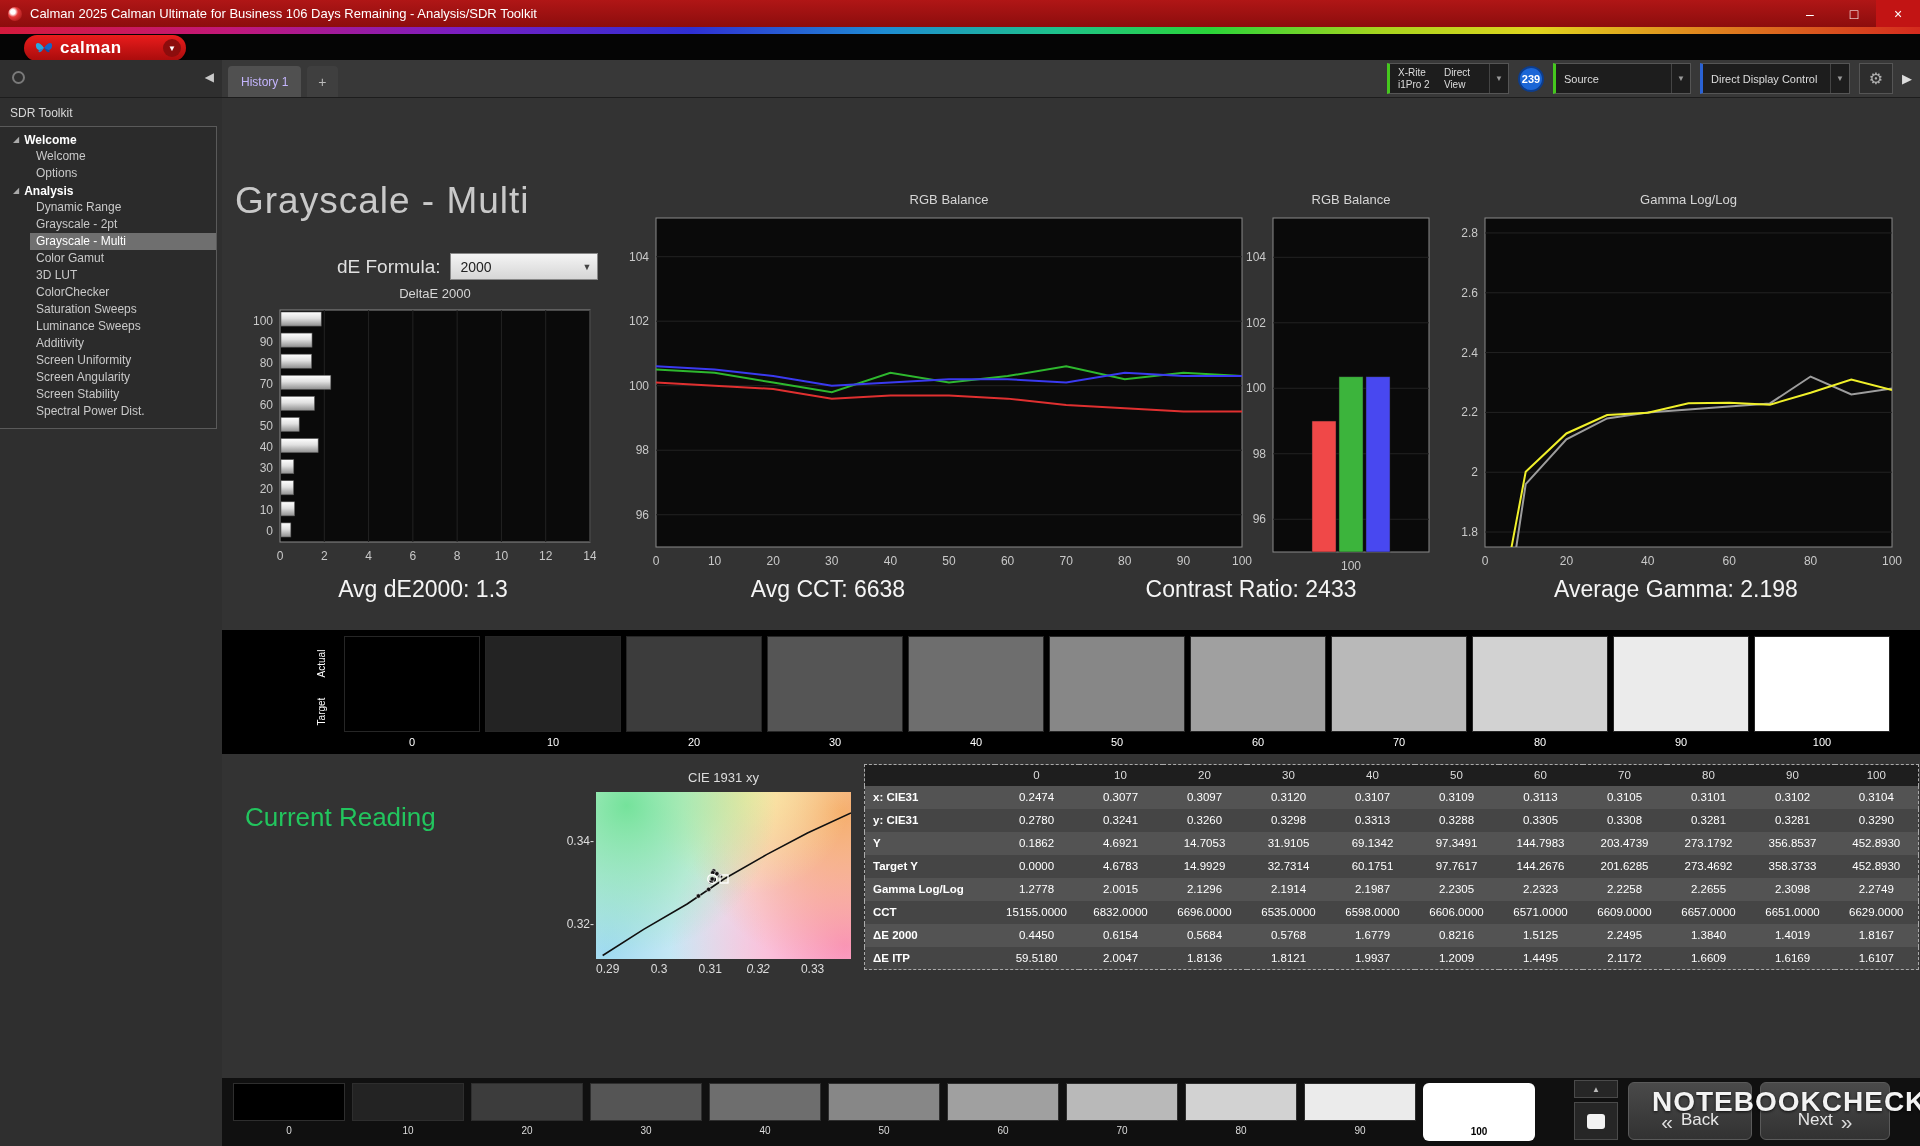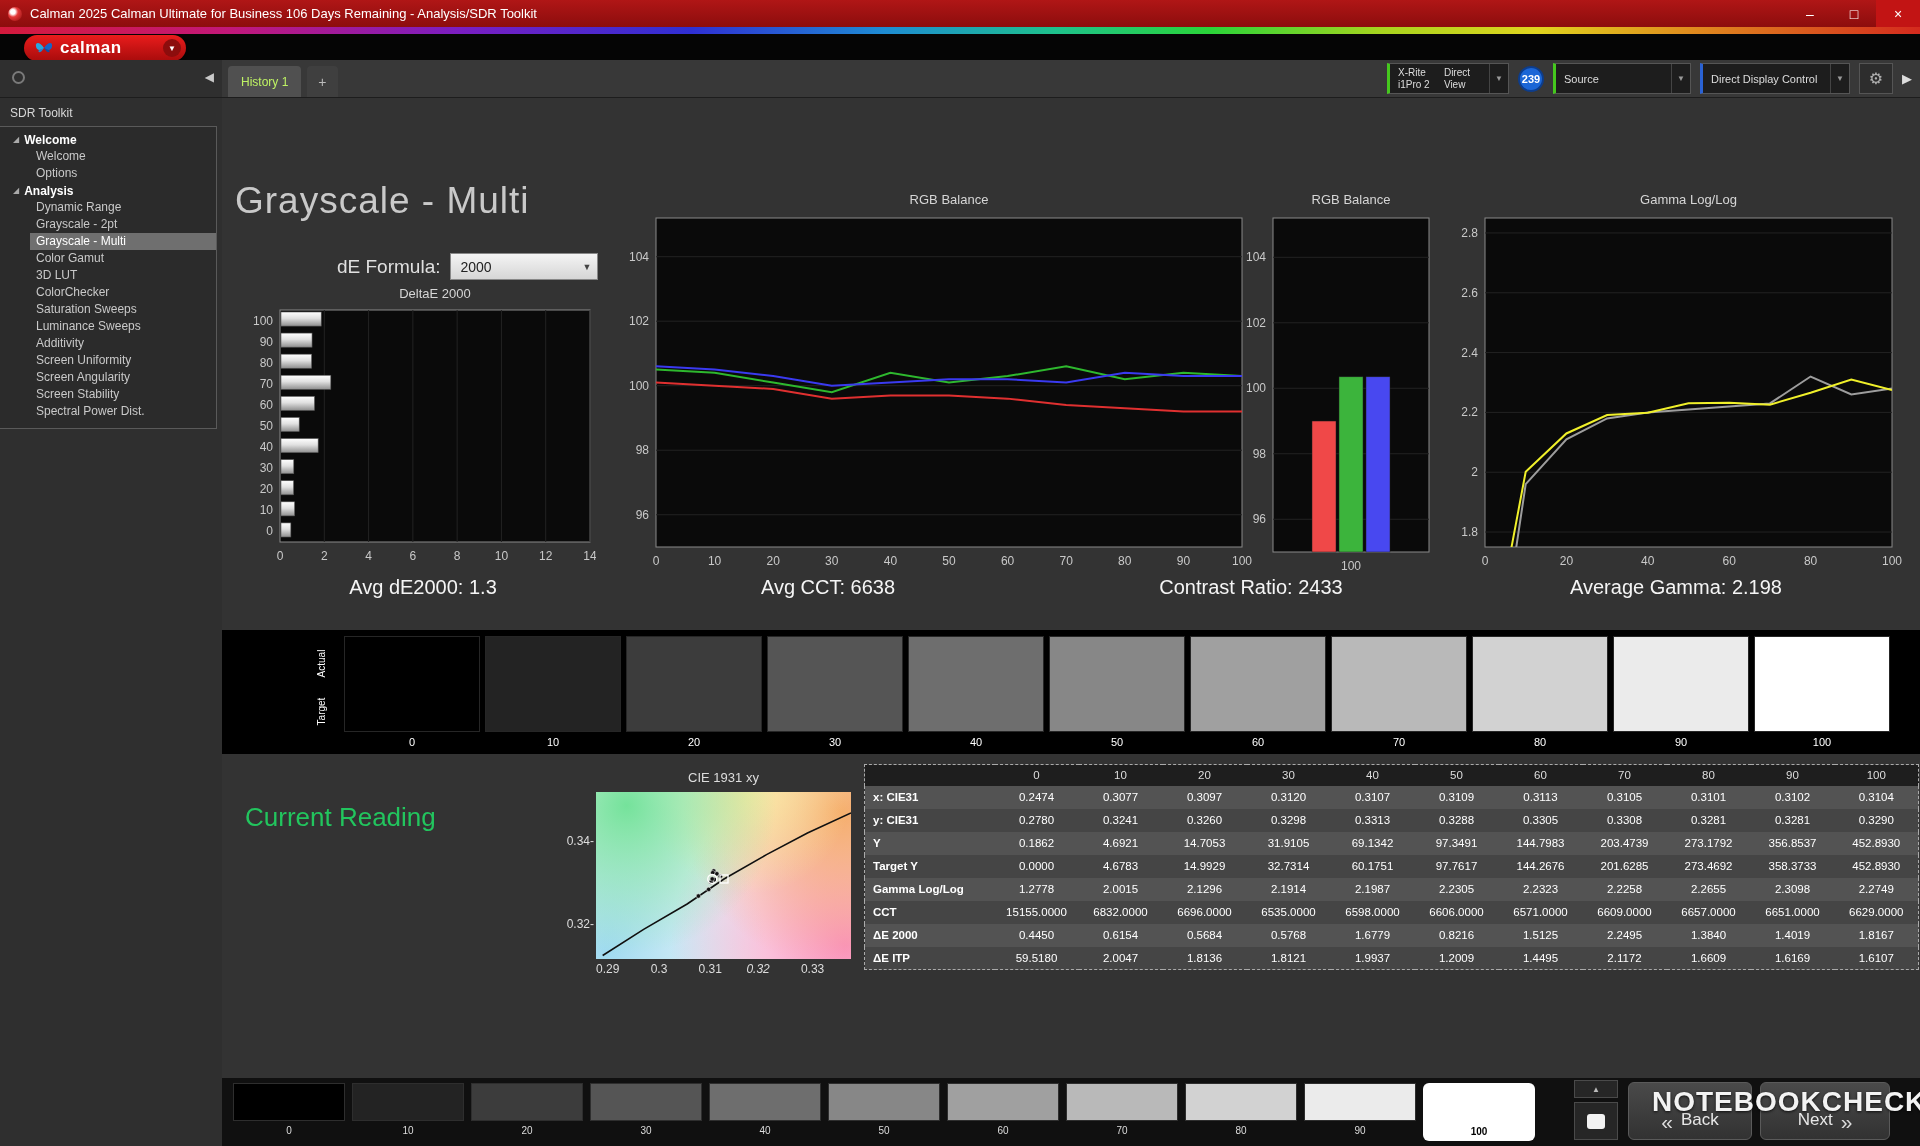--- a/index.html
+++ b/index.html
@@ -22,21 +22,21 @@
   .brand-pill{position:absolute;left:24px;top:8px;height:26px;width:162px;border-radius:14px;
     background:linear-gradient(180deg,#ea1c1c,#a80c0c);display:flex;align-items:center;gap:6px;padding:0 5px 0 10px;box-shadow:0 1px 3px rgba(0,0,0,.6);}
   .brand-text{color:#fff;font-weight:bold;font-size:17px;letter-spacing:.5px;}
   .brand-caret{width:18px;height:18px;border-radius:50%;background:#8c0d0d;color:#fff;font-size:8px;display:flex;align-items:center;justify-content:center;margin-left:auto;}
 
   
   .tabbar{height:38px;background:#383838;display:flex;align-items:flex-end;border-bottom:1px solid #1d1d1d;}
   .tabbar-left{width:222px;flex:none;align-self:stretch;background:#2f2f2f;position:relative;}
   .side-dot{position:absolute;left:12px;top:11px;width:13px;height:13px;border-radius:50%;border:2px solid #7a7a7a;}
   .collapse-btn{position:absolute;right:8px;top:10px;color:#c9c9c9;font-size:12px;cursor:default;}
-  .tab{height:31px;background:#505050;color:#bef264;font-size:12px;display:flex;align-items:center;padding:8px 13px;border-radius:4px 4px 0 0;margin-left:6px;}
+  .tab{height:31px;background:#505050;color:#c4b5fd;font-size:12px;display:flex;align-items:center;padding:8px 13px;border-radius:4px 4px 0 0;margin-left:6px;}
   .tab.add{background:#3f3f3f;color:#bbb;padding:0 11px;font-size:14px;}
   .tabbar-right{margin-left:auto;display:flex;align-items:center;gap:9px;padding:0 8px 3px 0;}
   .dd{background:#1d1d1d;border:1px solid #555;border-left:3px solid #45c81e;height:31px;display:flex;align-items:center;justify-content:space-between;color:#ddd;font-size:11px;padding:0 5px 0 8px;gap:8px;}
   .dd.blue{border-left-color:#2a62d4;}
   .dd.meter{width:122px;}
   .dd.source{width:138px;}
   .dd.display{width:150px;}
   .dd-lines{display:flex;flex-direction:row;line-height:12px;font-size:10px;}
   .dd-caret{color:#999;font-size:8px;border-left:1px solid #444;padding-left:5px;align-self:stretch;display:flex;align-items:center;}
   .badge{width:26px;height:26px;border-radius:50%;background:#1b66d6;border:2px solid #0d3d8c;color:#fff;font-size:11px;font-weight:bold;display:flex;align-items:center;justify-content:center;}
@@ -55,21 +55,21 @@
 
   .main{position:relative;flex:1;background:#333;overflow:hidden;}
   .page-title{position:absolute;left:13px;top:82px;font-size:37px;font-weight:400;color:#c9c9c9;letter-spacing:1px;}
   .de-formula{position:absolute;left:115px;top:155px;display:flex;align-items:center;gap:10px;}
   .de-label{color:#e0e0e0;font-size:19px;}
   .de-select{width:148px;height:27px;background:linear-gradient(180deg,#f4f4f4,#d6d6d6);border:1px solid #888;color:#222;font-size:14px;display:flex;align-items:center;justify-content:space-between;padding:0 6px 0 9px;}
   .de-caret{font-size:9px;color:#444;}
 
   .chart{position:absolute;}
 
-  .stat{position:absolute;top:478px;width:440px;text-align:center;color:#f5f5f5;font-size:20px;}
+  .stat{position:absolute;top:478px;width:440px;text-align:center;color:#f5f5f5;font-size:23px;}
 
   .swatch-strip{position:absolute;left:0;top:532px;width:1698px;height:124px;background:#000;}
   .rot-label{position:absolute;left:86px;color:#fff;font-size:10px;transform:rotate(-90deg);}
   .rot-label.actual{top:28px;}
   .rot-label.target{top:76px;}
   .swatch-row{position:absolute;left:122px;top:6px;display:flex;gap:5px;}
   .swatch{display:flex;flex-direction:column;align-items:center;}
   .swatch-box{width:136px;height:96px;border:1px solid #262626;}
   .swatch-label{color:#fff;font-size:11px;margin-top:4px;}
 

